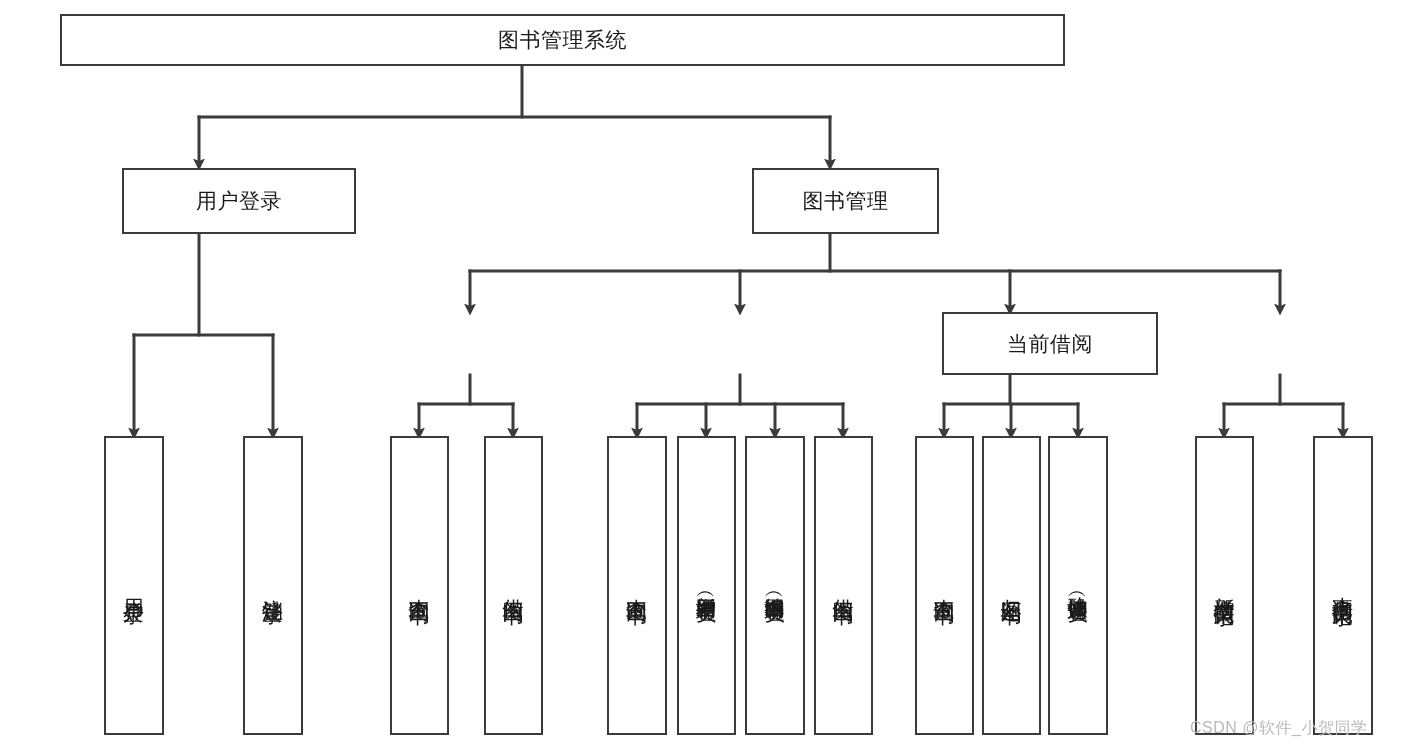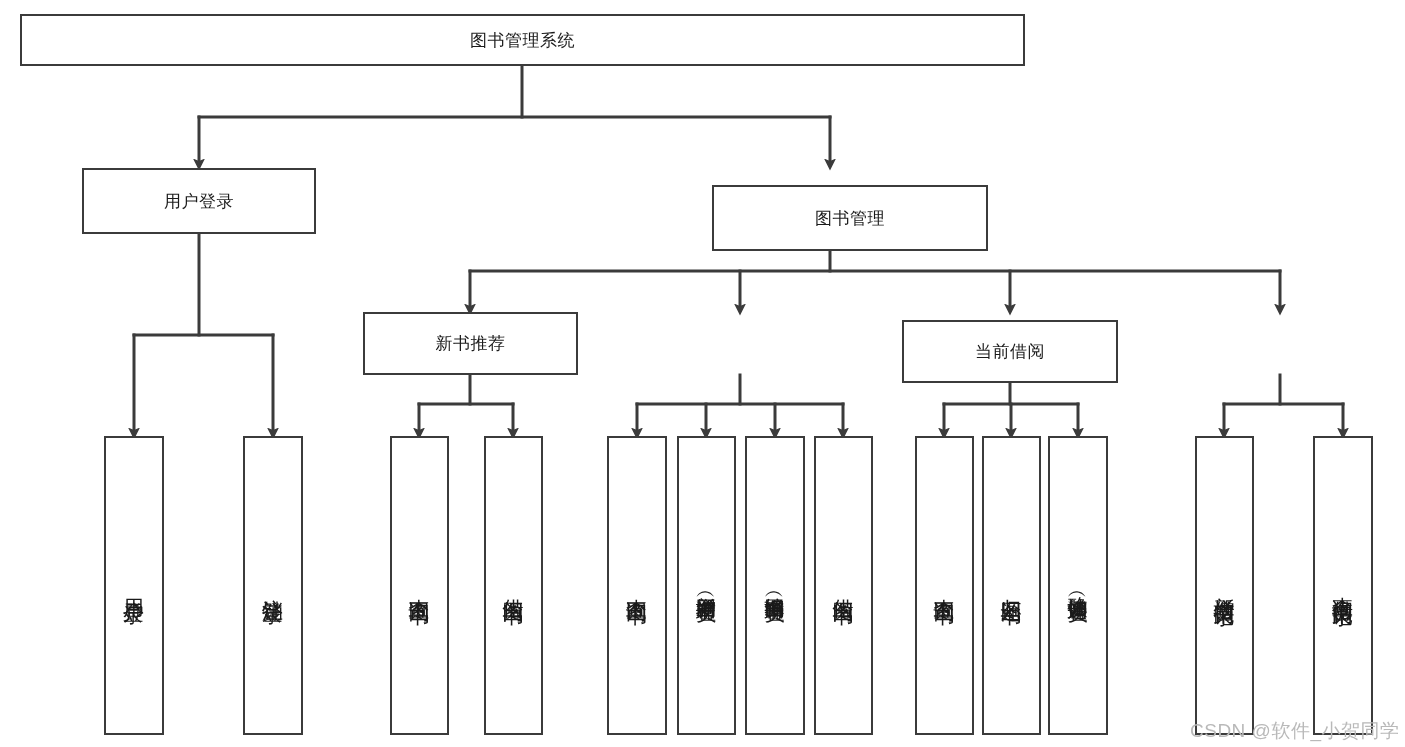--- a/index.html
+++ b/index.html
@@ -29,40 +29,41 @@
     position: absolute;
     box-sizing: border-box;
     border: 2px solid #3b3b3b;
     background: #ffffff;
     display: flex;
     align-items: center;
     justify-content: center;
     color: #1a1a1a;
   }
   .node-h {
-    font-size: 17px;
+    font-size: 21px;
     letter-spacing: 0.5px;
     white-space: nowrap;
+    margin-left: 40px;
   }
   .node-v {
     writing-mode: vertical-rl;
     text-orientation: upright;
     font-size: 21px;
     letter-spacing: 2px;
     line-height: 1;
     padding: 4px 0;
     text-align: center;
   }
   .node-v.long {
     font-size: 20px;
     letter-spacing: 1px;
   }
   .watermark {
     position: absolute;
-    font-size: 19px;
+    font-size: 16px;
     color: #b9b9b9;
     white-space: nowrap;
     letter-spacing: 0.5px;
   }
 </style>
 </head>
 <body>
 
 <div id="canvas">
 
@@ -120,28 +121,25 @@
     </g>
   </svg>
 
   <div class="node-box node-h" style="left:20px; top:14px; width:1005px; height:52px;">
     <span>图书管理系统</span>
   </div>
 
   <div class="node-box node-h" style="left:82px; top:168px; width:234px; height:66px;">
     <span>用户登录</span>
   </div>
-  <div class="node-box node-h" style="left:712px; top:185px; width:276px; height:66px;">
+  <div class="node-box node-h" style="left:712px; top:168px; width:187px; height:66px;">
     <span>图书管理</span>
   </div>
 
-  <div class="node-box node-h" style="left:363px; top:312px; width:215px; height:63px;">
-    <span>新书推荐</span>
-  </div>
-  <div class="node-box node-h" style="left:902px; top:320px; width:216px; height:63px;">
+  <div class="node-box node-h" style="left:902px; top:312px; width:216px; height:63px;">
     <span>当前借阅</span>
   </div>
 
   <div class="node-box" style="left:104px; top:436px; width:60px; height:299px;">
     <span class="node-v">用户登录</span>
   </div>
   <div class="node-box" style="left:243px; top:436px; width:60px; height:299px;">
     <span class="node-v">注销登录</span>
   </div>
 

